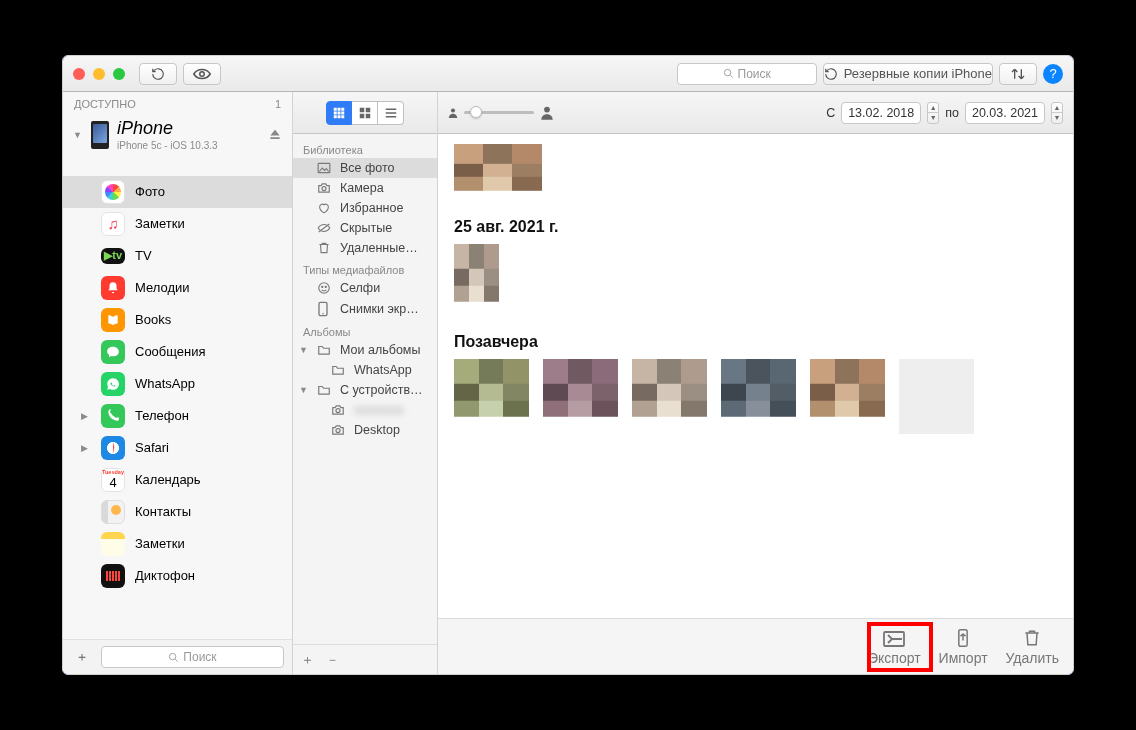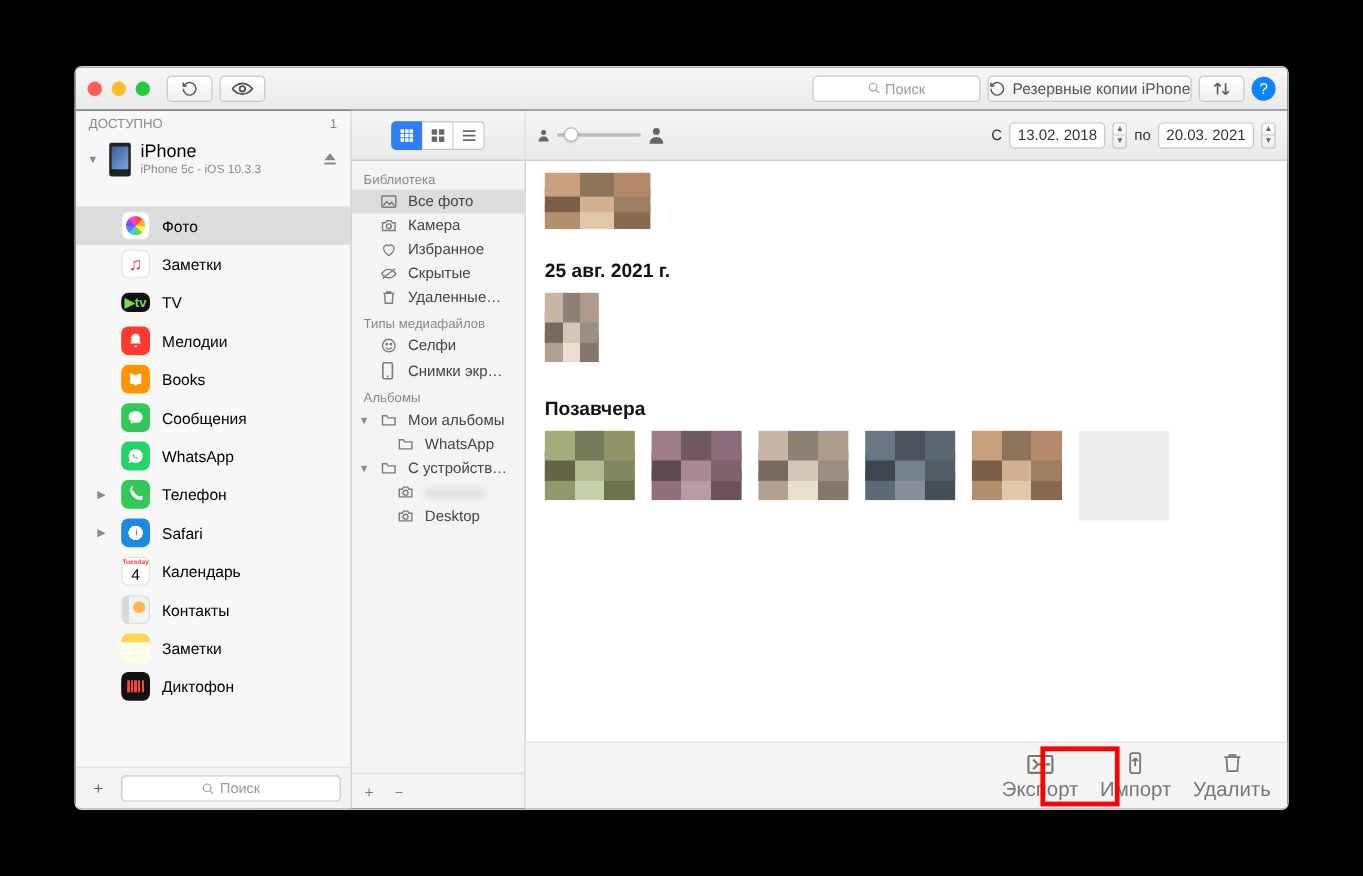--- a/index.html
+++ b/index.html
@@ -10,21 +10,21 @@
     display: flex;
     align-items: center;
     justify-content: center;
     width: 1136px;
     height: 730px;
     user-select: none;
   }
   .window {
     width: 1012px;
     height: 620px;
-    background: #0f172a;
+    background: #3b82f6;
     border-radius: 6px;
     overflow: hidden;
     box-shadow: 0 20px 50px rgba(0,0,0,.5);
     display: flex;
     flex-direction: column;
     border: 1px solid #d0d0d0;
   }
   
   .titlebar {
     height: 36px;
@@ -57,21 +57,21 @@
   .col-device { width:230px; border-right:1px solid #d3d3d3; display:flex; flex-direction:column; background:#f7f7f7; }
   .col-library { width:145px; border-right:1px solid #d3d3d3; display:flex; flex-direction:column; background:#f4f4f4; }
   .col-content { flex:1; display:flex; flex-direction:column; background:#fff; position:relative; }
   
   .sec-hdr { display:flex; justify-content:space-between; color:#8a8a8a; font-size:11px; padding:6px 11px 4px; }
   .device-row { display:flex; align-items:center; gap:8px; padding:4px 10px; }
   .device-row .disclosure { width:10px; color:#8a8a8a; font-size:9px; cursor:pointer;}
   .phone-thumb { width:18px; height:28px; background:#222; border-radius:2px; position:relative; }
   .phone-thumb::after{content:"";position:absolute;inset:3px 2px 6px 2px;background:linear-gradient(135deg,#3b5998,#7aa8e0);border-radius:1px;}
   .device-text { line-height:1.2; }
-  .device-text .name{font-size:15px;}
+  .device-text .name{font-size:18px;font-style:italic;}
   .device-text .sub{font-size:10px;color:#8b8b8b;}
   .cat-list { margin-top:20px; }
   .cat-item { display:flex; align-items:center; gap:10px; padding:4px 10px 4px 18px; height:32px; cursor:pointer;}
   .cat-item.selected{background:#dcdcdc;}
   .cat-item .disc{width:10px;color:#8a8a8a;font-size:9px;visibility:hidden;}
   .cat-item.has-disc .disc{visibility:visible;}
   .device-bottom { margin-top:auto; padding:6px 8px; border-top:1px solid #e0e0e0; display:flex; gap:8px; align-items:center; background:#f3f3f3;}
   .add-btn{width:22px;height:22px;display:flex;align-items:center;justify-content:center;color:#5a5a5a;cursor:pointer;}
   .sb-search{flex:1;height:22px;border:1px solid #c7c7c7;border-radius:4px;background:#fff;display:flex;align-items:center;justify-content:center;color:#9a9a9a;gap:4px;font-size:12px;}
   
@@ -120,21 +120,21 @@
     linear-gradient(90deg,#c9a07d 33%,#8d7359 33% 66%,#b3896a 66%) 0 0/100% 33%,
     linear-gradient(90deg,#7a5e48 33%,#d1b191 33% 66%,#9c7e63 66%) 0 33%/100% 33%,
     linear-gradient(90deg,#b28f6d 33%,#e0c9aa 33% 66%,#876a4f 66%) 0 66%/100% 33%;
     background-repeat:no-repeat;}
   .px2{filter:hue-rotate(40deg) saturate(.8);}
   .px3{filter:hue-rotate(-60deg) saturate(.6) brightness(.8);}
   .px4{filter:grayscale(.6) brightness(1.1);}
   .px5{filter:hue-rotate(180deg) saturate(.5) brightness(.7);}
   
   .action-bar{height:56px;border-top:1px solid #dcdcdc;background:#f5f5f5;display:flex;align-items:center;justify-content:flex-end;padding:0 14px;gap:18px;position:relative;}
-  .action-btn{display:flex;flex-direction:column;align-items:center;gap:2px;color:#777;font-size:17px;cursor:pointer;min-width:48px;}
+  .action-btn{display:flex;flex-direction:column;align-items:center;gap:2px;color:#777;font-size:14px;cursor:pointer;min-width:48px;}
   .action-btn svg{width:24px;height:20px;}
   .highlight{position:absolute;right:140px;top:3px;width:66px;height:50px;border:4px solid #ff0000;pointer-events:none;}
   
   .status-bar{height:22px;background:#f2f2f2;border-top:1px solid #dcdcdc;display:flex;align-items:center;justify-content:center;color:#666;font-size:12px;}
   svg{display:block;}
   .eject{margin-left:auto;color:#888;}
 
   
   .ic-photos{width:24px;height:24px;border-radius:6px;background:#fff;border:1px solid #e3e3e3;position:relative;}
   .ic-photos::before{content:"";position:absolute;inset:3px;border-radius:50%;background:conic-gradient(#f44 0 45deg,#fa4 45deg 90deg,#fe4 90deg 135deg,#6d4 135deg 180deg,#4cd 180deg 225deg,#48f 225deg 270deg,#84f 270deg 315deg,#f4b 315deg);}

